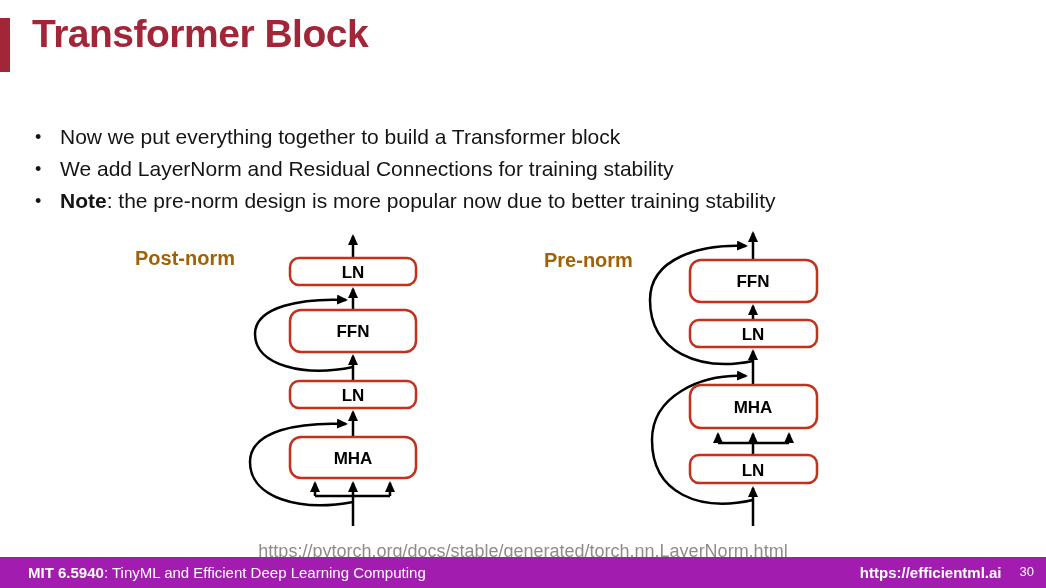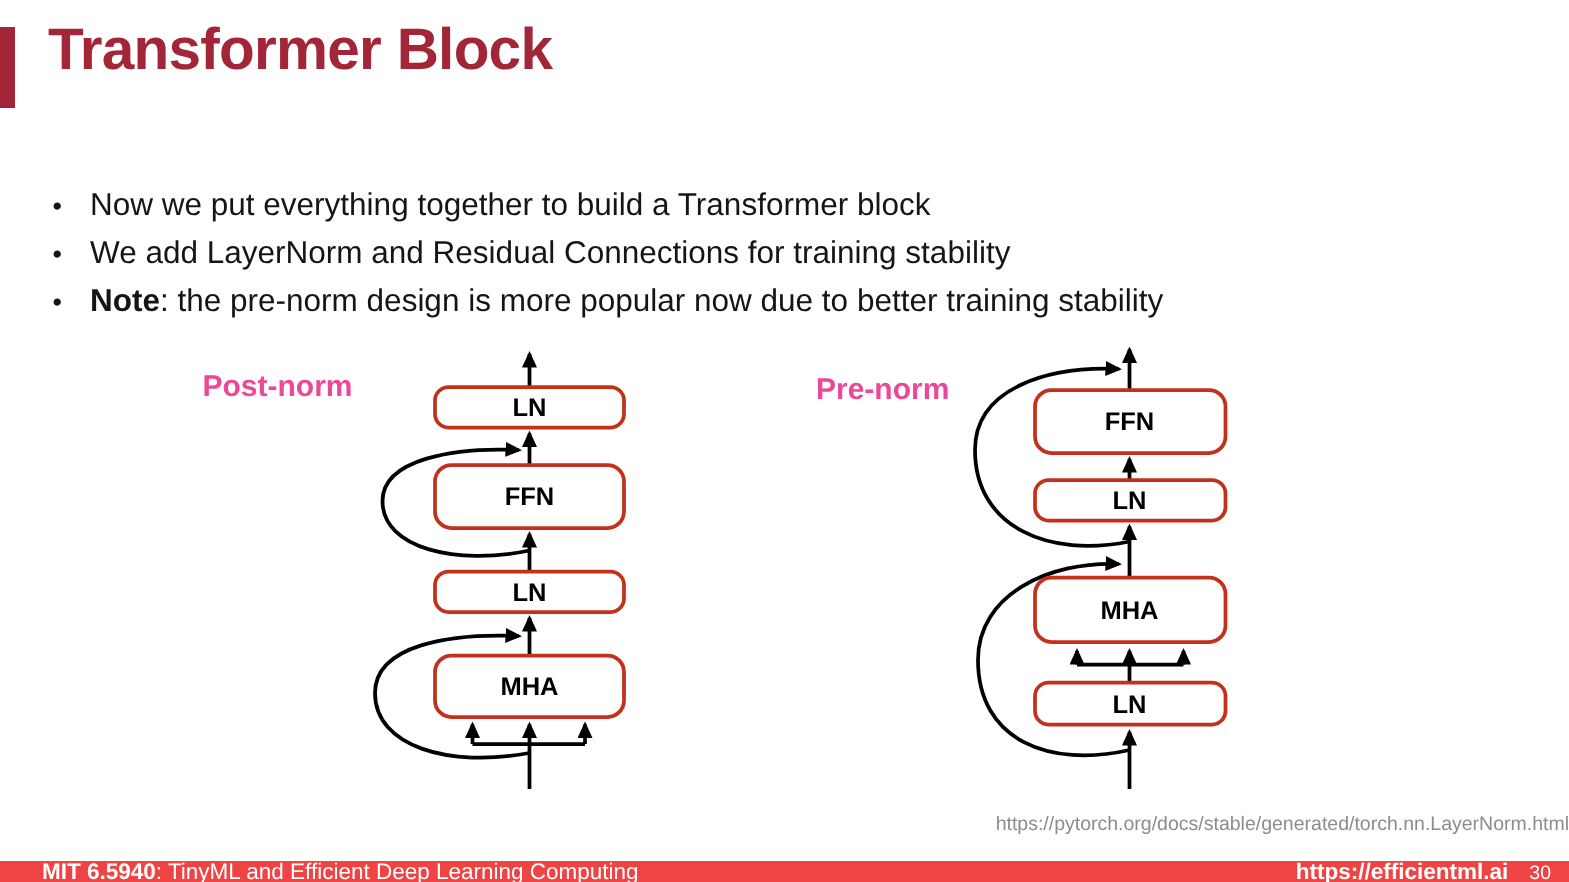--- a/index.html
+++ b/index.html
@@ -42,60 +42,60 @@
   .bullet-item::before {
     content: "\2022";
     position: absolute;
     left: 5px;
     font-size: 18px;
   }
   .diagram-label {
     position: absolute;
     font-size: 20px;
     font-weight: bold;
-    color: #ec4899;
+    color: #a16207;
     white-space: nowrap;
   }
   #label-post { left: 135px; top: 247px; }
   #label-pre  { left: 544px; top: 249px; }
   svg.diagram { position: absolute; overflow: visible; }
   #svg-post { left: 235px; top: 225px; }
   #svg-pre  { left: 645px; top: 225px; }
   .flow-box  { fill: #ffffff; stroke: #C2311B; stroke-width: 2.5; }
   .flow-line { stroke: #000000; stroke-width: 2.5; fill: none; }
   .flow-text {
     font-family: "Liberation Sans", sans-serif;
     font-size: 17px;
     font-weight: bold;
     fill: #000;
     text-anchor: middle;
     dominant-baseline: central;
   }
   .citation {
     position: absolute;
     left: 0; right: 0; top: 541px;
-    text-align: right;
-    font-size: 13px;
+    text-align: center;
+    font-size: 18px;
     color: #8C8C8C;
     white-space: nowrap;
   }
   .footer {
     position: absolute;
     left: 0; bottom: 0;
-    width: 100%; height: 14px;
-    background: #ef4444;
+    width: 100%; height: 31px;
+    background: #a21caf;
     color: #ffffff;
     display: flex;
     align-items: center;
   }
   .footer-left { margin-left: 28px; font-size: 15px; white-space: nowrap; }
   .footer-left b { font-weight: bold; }
-  .footer-right { margin-left: auto; margin-right: 12px; display: flex; align-items: center; gap: 14px; }
+  .footer-right { margin-left: auto; margin-right: 12px; display: flex; align-items: flex-start; }
   .footer-site { font-weight: bold; font-size: 15px; }
-  .footer-page { font-size: 13px; }
+  .footer-page { font-size: 13px; margin-left: 18px; }
 </style>
 </head>
 <body>
 
 <div class="slide">
 
   <div class="accent-bar"></div>
   <div class="title">Transformer Block</div>
 
   <div class="bullets">

